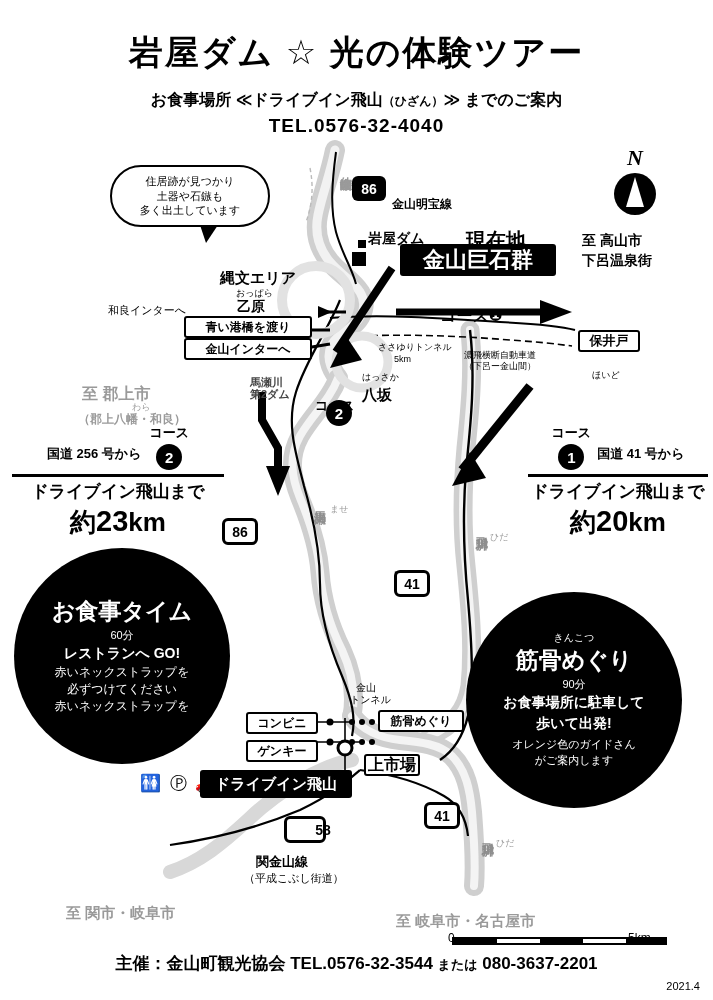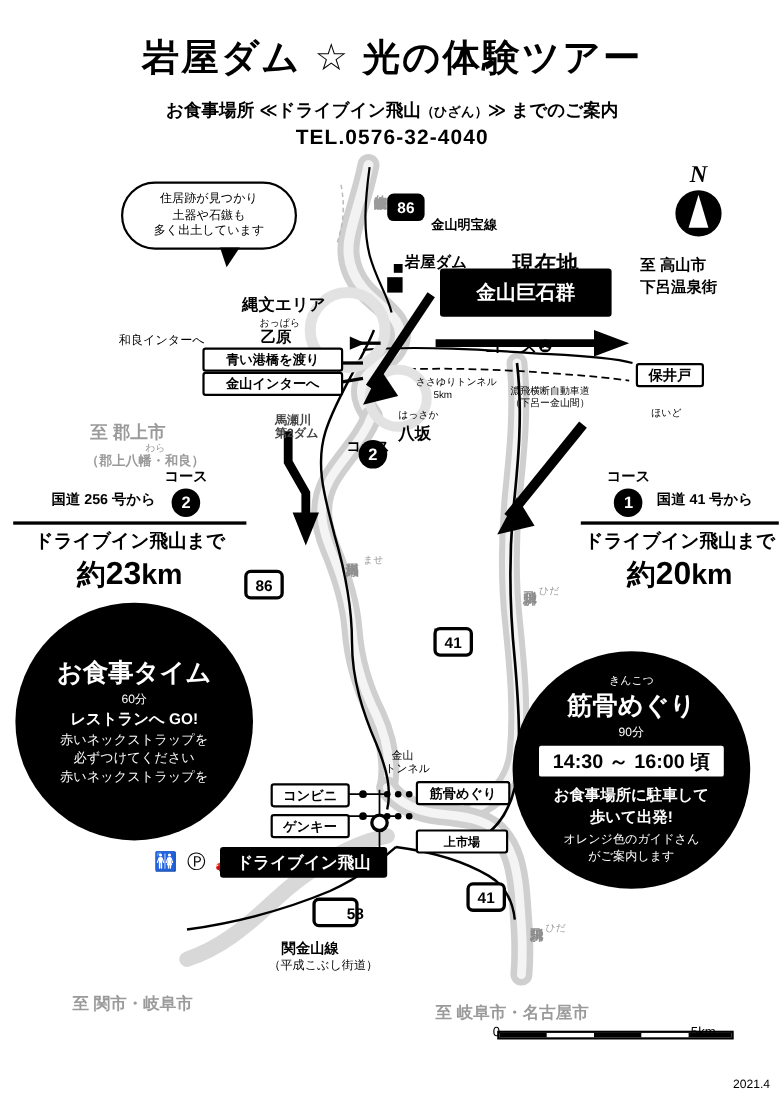--- a/index.html
+++ b/index.html
@@ -263,21 +263,21 @@
   <div class="abs bubble-tail"></div>
 
   <div class="abs lbl gray vert" style="left:338px; top:152px; height:72px;">東仙峡金山湖</div>
 
   <div class="abs shield" style="left:352px; top:176px;">86</div>
   <div class="abs lbl b" style="left:392px; top:181px;">金山明宝線</div>
 
   <div class="abs lbl b" style="left:368px; top:214px; font-size:14px;">岩屋ダム</div>
 
   <div class="abs lbl b" style="left:466px; top:212px; font-size:20px;">現在地</div>
-  <div class="abs boxblk" style="left:400px; top:244px; width:156px; height:44px; font-size:18px;">金山巨石群</div>
+  <div class="abs boxblk" style="left:400px; top:244px; width:156px; height:32px; font-size:22px;">金山巨石群</div>
 
   <div class="abs lbl b" style="left:582px; top:216px; font-size:14px;">至 高山市</div>
   <div class="abs lbl b" style="left:582px; top:236px; font-size:14px;">下呂温泉街</div>
 
   <div class="abs lbl b" style="left:220px; top:253px; font-size:15px;">縄文エリア</div>
   <div class="abs lbl tiny" style="left:236px; top:272px;">おっぱら</div>
   <div class="abs lbl b" style="left:237px; top:282px; font-size:14px;">乙原</div>
 
   <div class="abs lbl" style="left:108px; top:288px; font-size:11px;">和良インターへ</div>
 
@@ -320,21 +320,21 @@
   <div class="abs shield outline" style="left:222px; top:518px;">86</div>
   <div class="abs lbl b" style="left:394px; top:554px; font-size:13px;">国道</div>
   <div class="abs shield outline" style="left:394px; top:570px;">41</div>
   <div class="abs shield outline" style="left:424px; top:802px;">41</div>
   <div class="abs shield outline" style="left:284px; top:816px;padding-left:36px;">58</div>
 
   <div class="abs lbl sm" style="left:356px; top:666px;">金山</div>
   <div class="abs lbl sm" style="left:350px; top:678px;">トンネル</div>
 
   <div class="abs boxwht" style="left:378px; top:710px; width:86px; height:22px; font-size:12px;">筋骨めぐり</div>
-  <div class="abs boxwht" style="left:378px; top:754px; width:84px; height:22px; font-size:11px;">上市場</div>
+  <div class="abs boxwht" style="left:364px; top:754px; width:56px; height:22px; font-size:16px;">上市場</div>
   <div class="abs boxwht" style="left:246px; top:712px; width:72px; height:22px; font-size:12px;">コンビニ</div>
   <div class="abs boxwht" style="left:246px; top:740px; width:72px; height:22px; font-size:12px;">ゲンキー</div>
 
   <div class="abs icons-row">🚻 Ⓟ 🚗</div>
   <div class="abs boxblk" style="left:200px; top:770px; width:152px; height:28px; font-size:15px;">ドライブイン飛山</div>
 
   <div class="abs lbl b" style="left:256px; top:838px; font-size:13px;">関金山線</div>
   <div class="abs lbl" style="left:244px; top:856px; font-size:11px;">（平成こぶし街道）</div>
 
   <div class="abs lbl gray" style="left:66px; top:888px; font-size:15px;">至 関市・岐阜市</div>
@@ -382,21 +382,20 @@
       <div>赤いネックストラップを</div>
       <div>必ずつけてください</div>
       <div>赤いネックストラップを</div>
     </div>
   </div>
 
   <div class="abs infocircle" style="left:466px; top:592px; width:216px; height:216px;">
     <div class="rbfr">きんこつ</div>
     <div class="hdr">筋骨めぐり</div>
     <div class="mins">90分</div>
-    <div class="timebox">14:30 ～ 16:00 頃</div>
     <div class="body">
       <div class="big">お食事場所に駐車して</div>
       <div class="big">歩いて出発!</div>
       <div class="small" style="margin-top:4px;">オレンジ色のガイドさん</div>
       <div class="small">がご案内します</div>
     </div>
   </div>
 
   <div class="abs scalewrap">
     <div style="position:relative; height:14px;">
@@ -405,15 +404,21 @@
     </div>
     <div class="scale-ticks">
       <div class="scale-bar">
         <div class="seg" style="left:0; width:43px;"></div>
         <div class="seg" style="left:86px; width:43px;"></div>
         <div class="seg" style="left:172px; width:39px;"></div>
       </div>
     </div>
   </div>
 
+  <div class="abs footer">
+    <span>主催：金山町観光協会</span>
+    <span>TEL.0576-32-3544</span>
+    <span class="or">または</span>
+    <span>080-3637-2201</span>
+  </div>
   <div class="abs date">2021.4</div>
 
 </div>
 
 </body></html>

